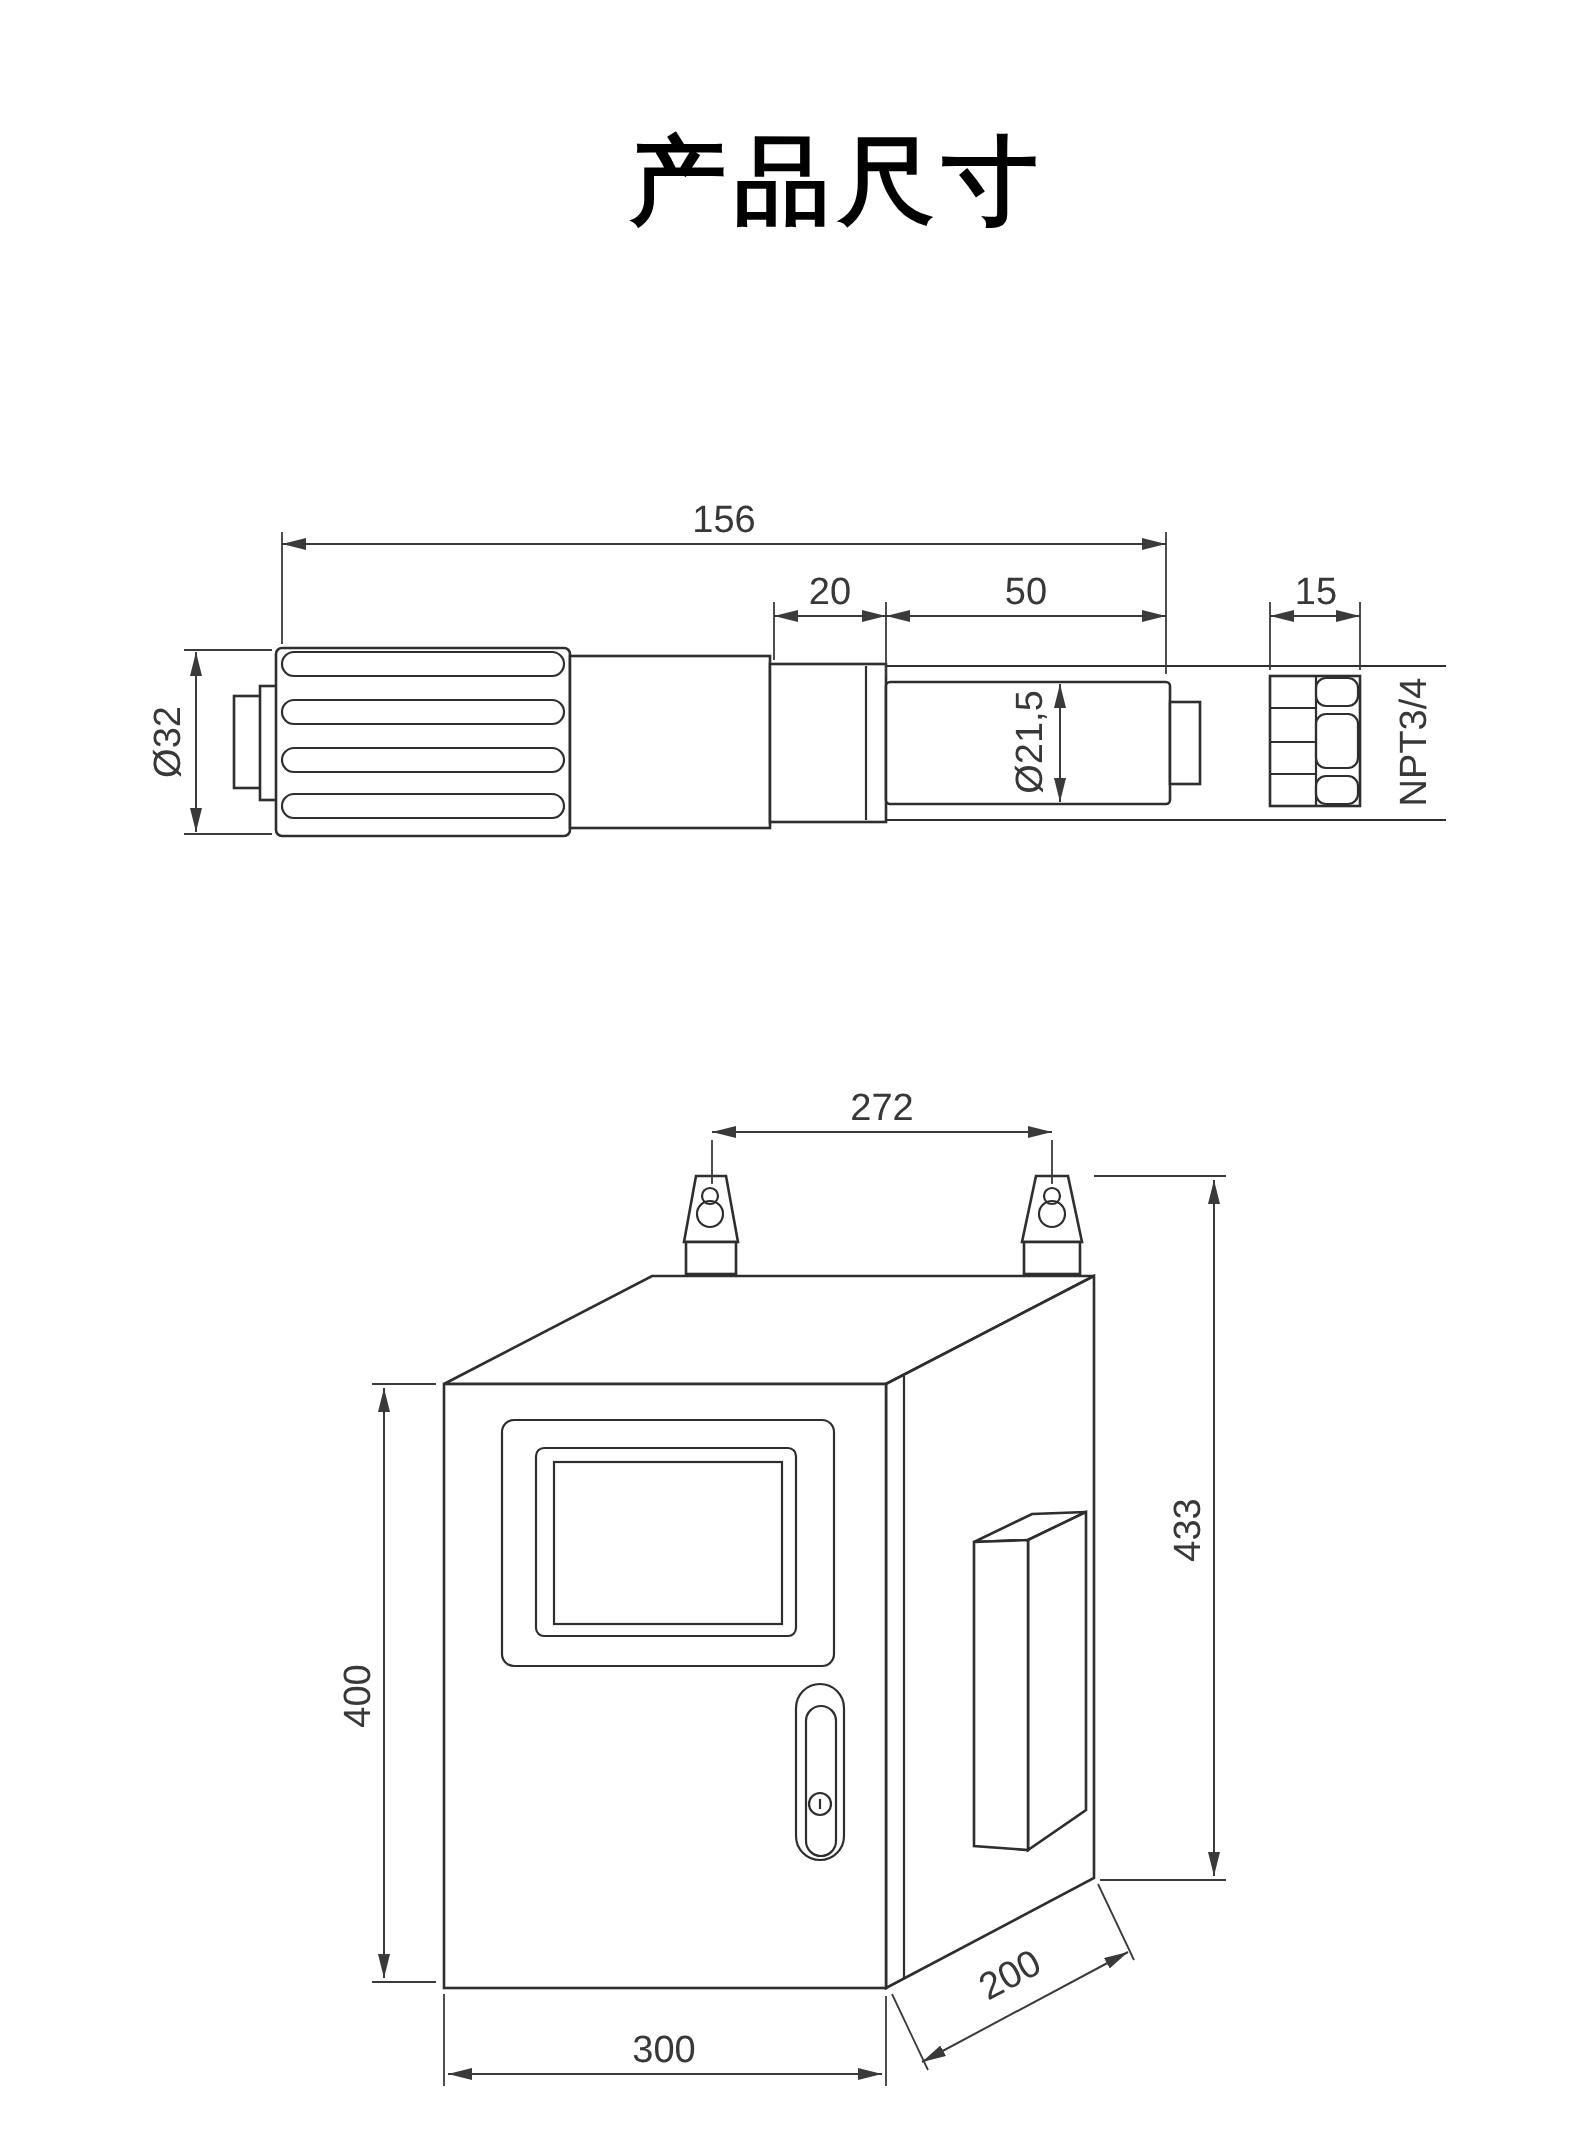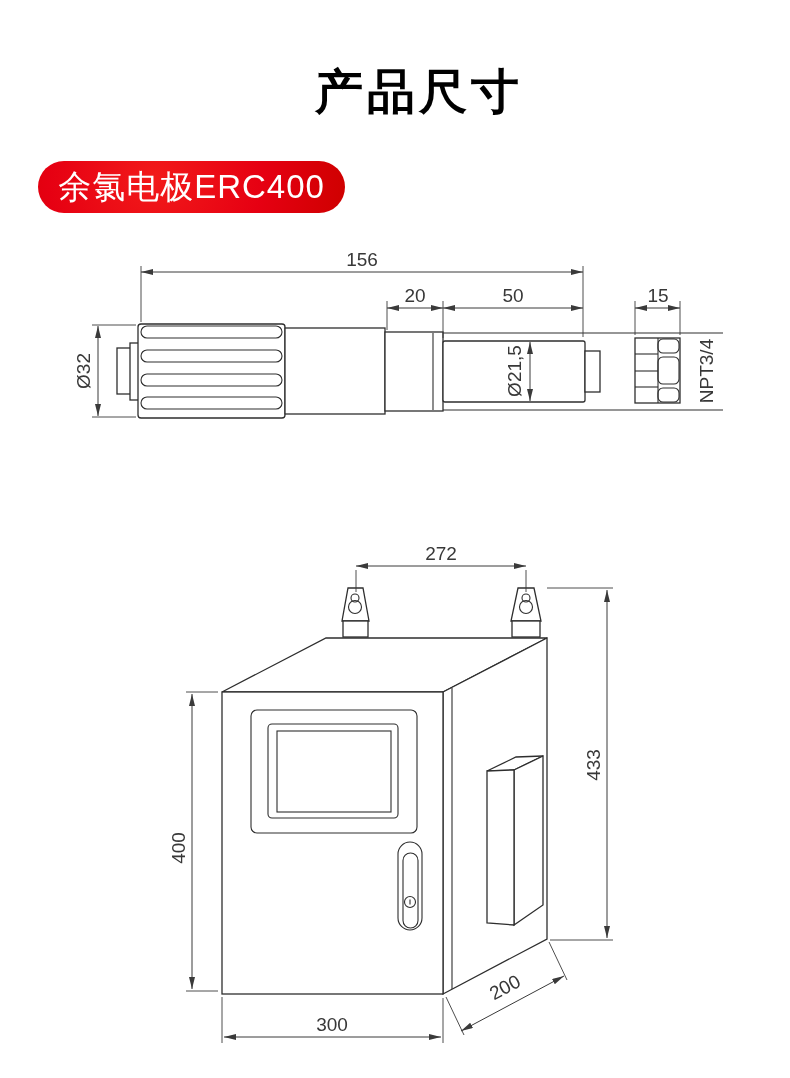--- a/index.html
+++ b/index.html
@@ -26,23 +26,20 @@
   .ext{fill:none;stroke:#3a3a3a;stroke-width:0.9;}
   text.dimtxt{fill:#383838;font-size:19px;font-family:"Liberation Sans", sans-serif;}
 </style>
 </head>
 <body>
 
 <div class="page">
 
   <div class="page-title">产品尺寸</div>
 
-  <div class="badge badge-electrode">
-    <span>余氯电极ERC400</span>
-  </div>
 
 
   <svg width="790" height="1078" viewBox="0 0 790 1078">
     <defs>
       <marker id="aE" orient="auto" markerUnits="userSpaceOnUse" markerWidth="13" markerHeight="7" refX="12" refY="3">
         <path d="M0,0 L12,3 L0,6 Z" fill="#3a3a3a"></path>
       </marker>
       <marker id="aS" orient="auto-start-reverse" markerUnits="userSpaceOnUse" markerWidth="13" markerHeight="7" refX="12" refY="3">
         <path d="M0,0 L12,3 L0,6 Z" fill="#3a3a3a"></path>
       </marker>

